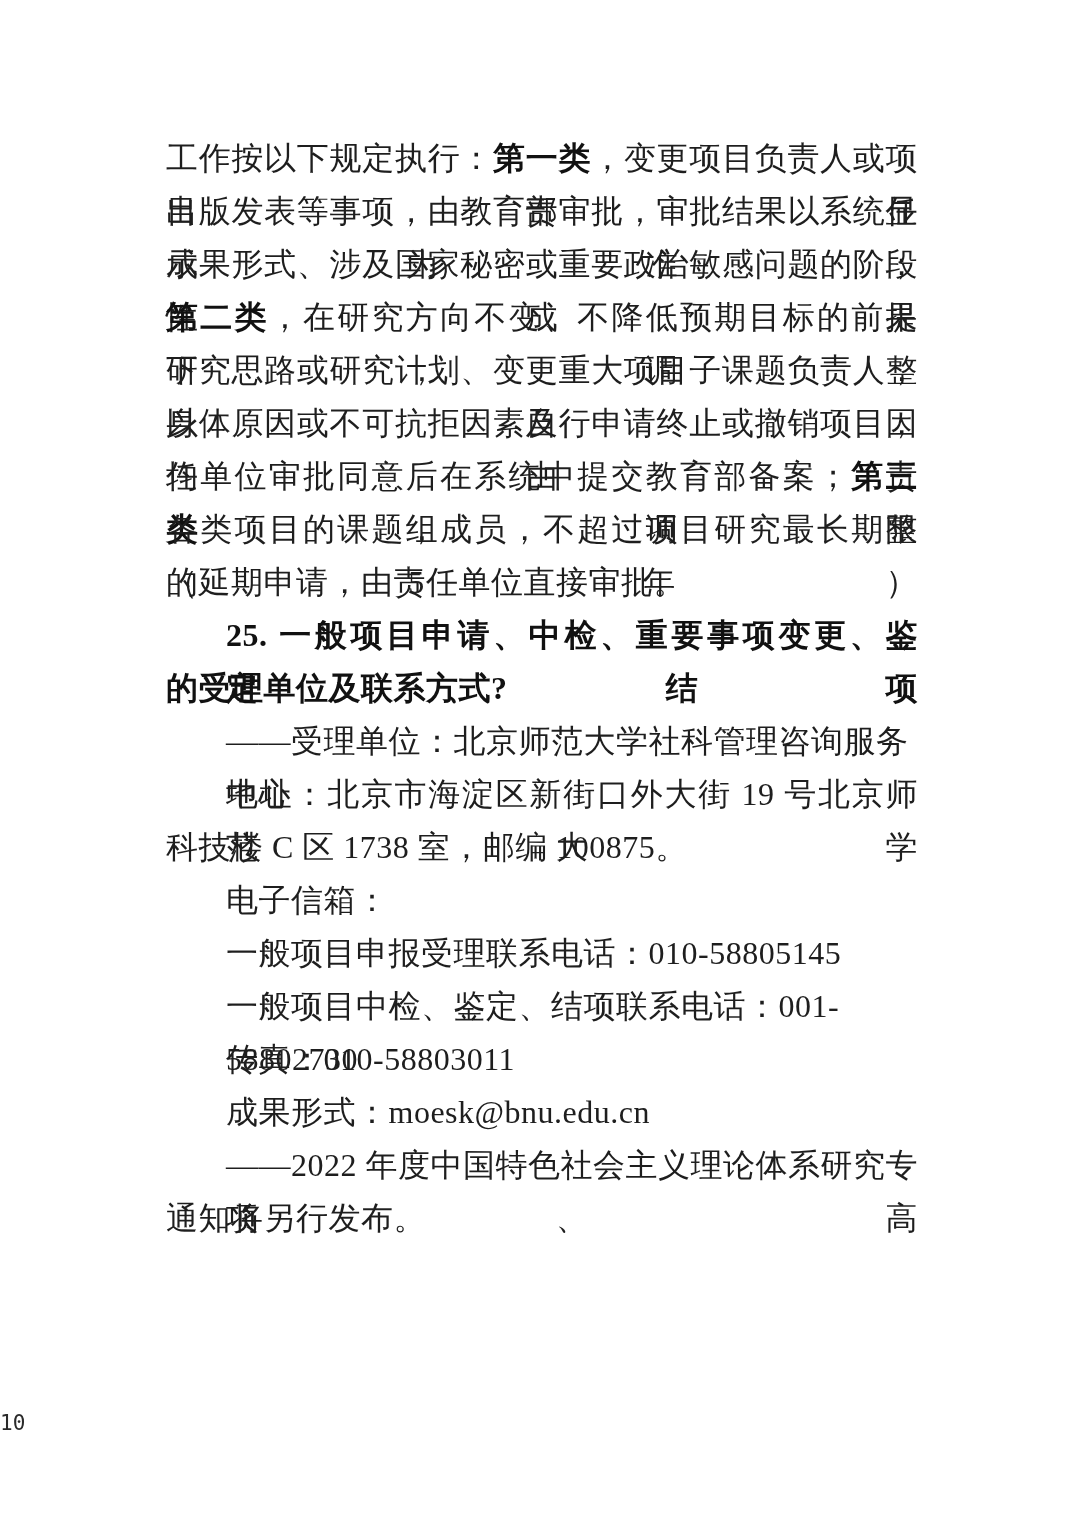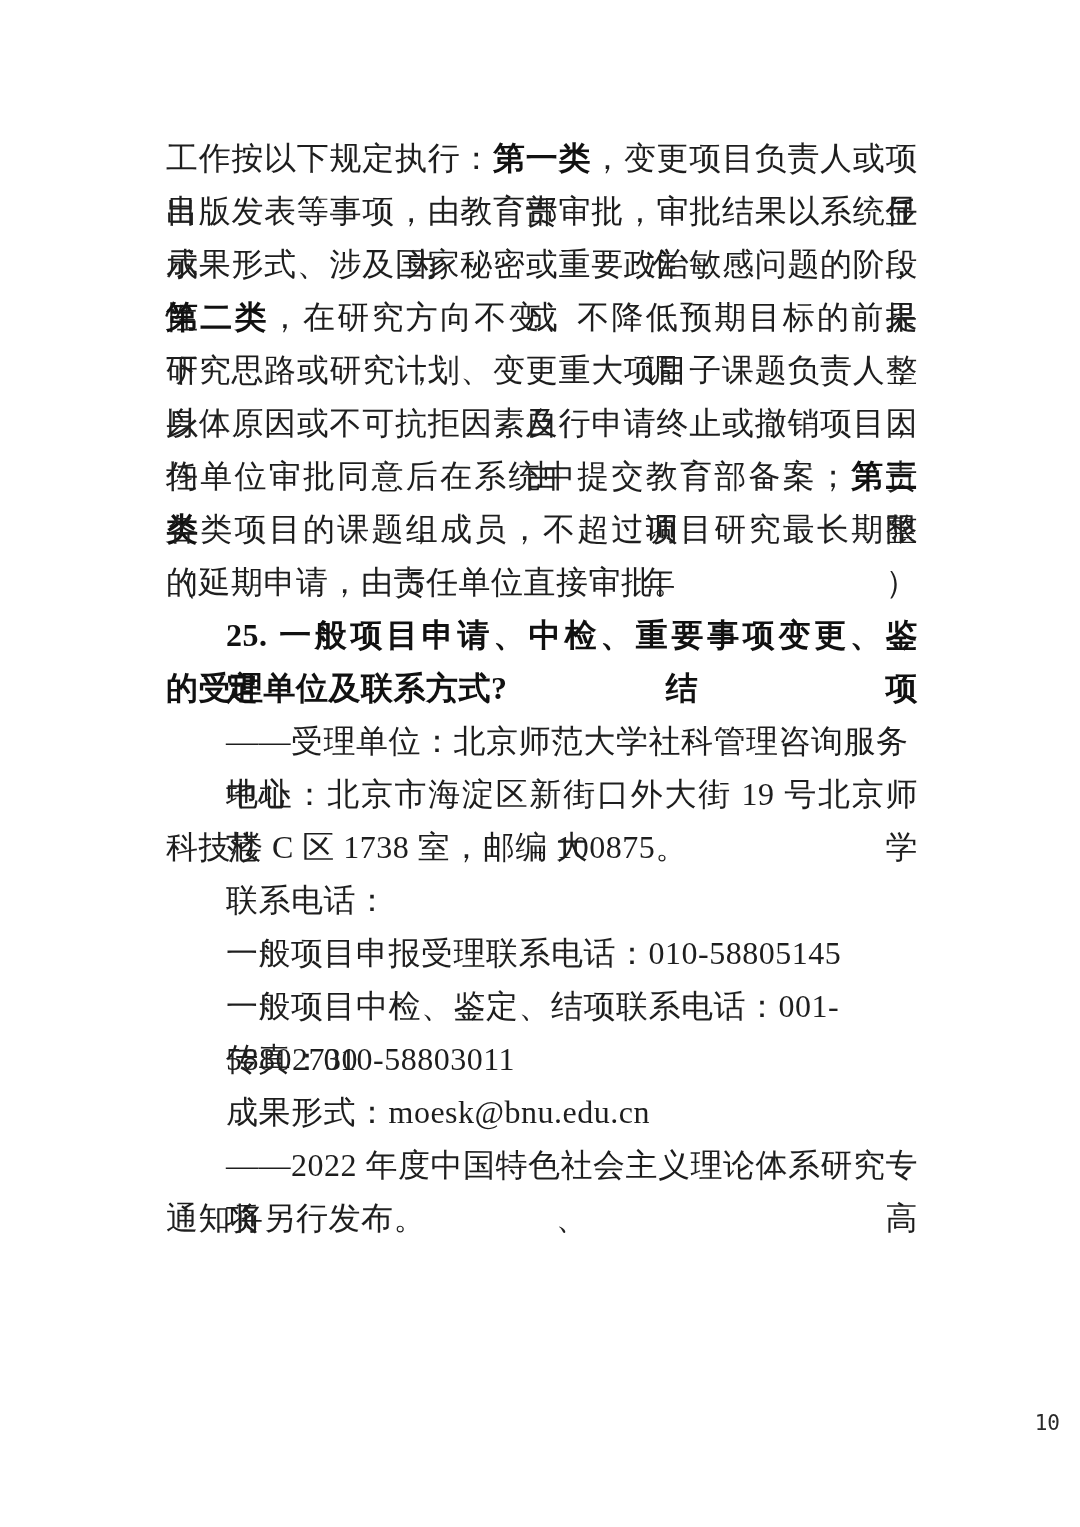--- a/index.html
+++ b/index.html
@@ -44,21 +44,21 @@
     font-weight: bold;
     color: #111111;
   }
   .page-number {
     position: absolute;
     top: 1408px;
     left: 0;
     width: 1060px;
     height: 30px;
     line-height: 30px;
-    text-align: right;
+    text-align: left;
     font-size: 21px;
     font-family: "DejaVu Sans Mono", monospace;
     color: #2a2a2a;
   }
 </style>
 </head>
 <body>
 
 <div class="page">
   <div class="text-block" id="text-block">
@@ -69,21 +69,21 @@
       <div class="line justify"><span>研究思路或研究计划、变更重大项目子课题负责人，以及因</span></div>
       <div class="line justify"><span>身体原因或不可抗拒因素自行申请终止或撤销项目，均由责</span></div>
       <div class="line justify"><span>任单位审批同意后在系统中提交教育部备案；</span><span class="bold">第三类</span><span>，调整</span></div>
       <div class="line justify"><span>各类项目的课题组成员，不超过项目研究最长期限（5 年）</span></div>
       <div class="line"><span>的延期申请，由责任单位直接审批。</span></div>
       <div class="line indent justify heading"><span class="bold">25. 一般项目申请、中检、重要事项变更、鉴定、结项</span></div>
       <div class="line heading"><span class="bold">的受理单位及联系方式?</span></div>
       <div class="line indent"><span>——受理单位：北京师范大学社科管理咨询服务中心</span></div>
       <div class="line indent justify"><span>地址：北京市海淀区新街口外大街 19 号北京师范大学</span></div>
       <div class="line"><span>科技楼 C 区 1738 室，邮编 100875。</span></div>
-      <div class="line indent"><span>联系电话：</span></div>
+      <div class="line indent"><span>电子信箱：</span></div>
       <div class="line indent"><span>一般项目申报受理联系电话：010-58805145</span></div>
       <div class="line indent"><span>一般项目中检、鉴定、结项联系电话：001-58802730</span></div>
       <div class="line indent"><span>传真：010-58803011</span></div>
       <div class="line indent"><span>成果形式：moesk@bnu.edu.cn</span></div>
       <div class="line indent justify"><span>——2022 年度中国特色社会主义理论体系研究专项、高</span></div>
       <div class="line"><span>通知将另行发布。</span></div>
     </div>
   <div class="page-number">10</div>
 </div>
 

